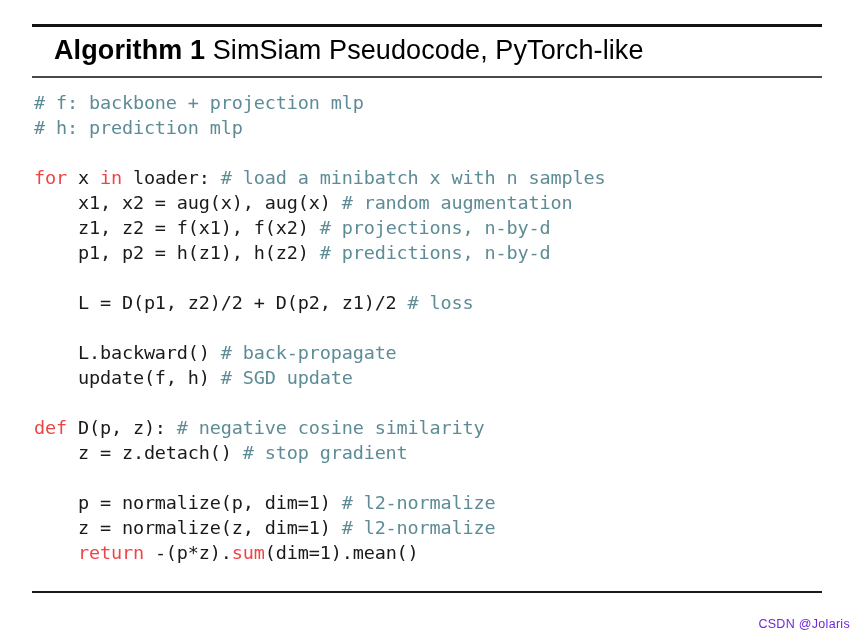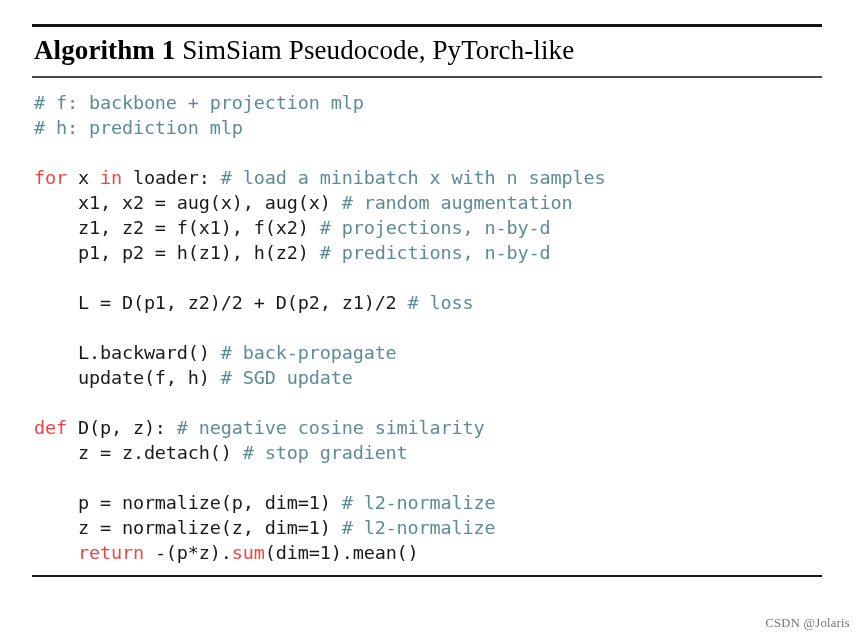--- a/index.html
+++ b/index.html
@@ -32,40 +32,41 @@
     border-top: 2px solid #4a4a4a;
     margin: 0;
   }
   .rule-bottom {
     height: 0;
     border-top: 2px solid #1a1a1a;
     margin: 0;
   }
 
   .algo-title {
-    font-family: Liberation Serif, serif;
+    font-family: Liberation Sans, sans-serif;
     font-size: 27px;
     line-height: 1.32;
     color: #000000;
     padding: 6px 2px 7px 2px;
     white-space: nowrap;
     letter-spacing: 0.1px;
+    margin-left: 20px;
   }
   .algo-title .algo-label {
     font-weight: bold;
   }
   .algo-title .algo-caption {
     font-weight: normal;
   }
 
   .code-block {
     font-family: "DejaVu Sans Mono", "Liberation Mono", monospace;
     font-size: 18.5px;
     line-height: 25px;
-    padding: 12px 0 10px 2px;
+    padding: 12px 0 26px 2px;
     color: #1a1a1a;
     white-space: pre;
     letter-spacing: -0.15px;
   }
 
   .code-line {
     height: 25px;
     white-space: pre;
   }
   .code-line.blank {
@@ -73,23 +74,23 @@
   }
 
   .tok-kw   { color: #ef4444; }
   .tok-cmt  { color: #5d8c96; }
   .tok-plain{ color: #1a1a1a; }
 
   .watermark {
     position: absolute;
     right: 14px;
     bottom: 8px;
-    font-family: Liberation Serif, serif;
+    font-family: Liberation Sans, sans-serif;
     font-size: 12.5px;
-    color: #737373;
+    color: #6d28d9;
     letter-spacing: 0.3px;
     white-space: nowrap;
   }
 </style>
 </head>
 <body>
 
 <div class="algorithm-box">
 
   <div class="rule-top"></div>

